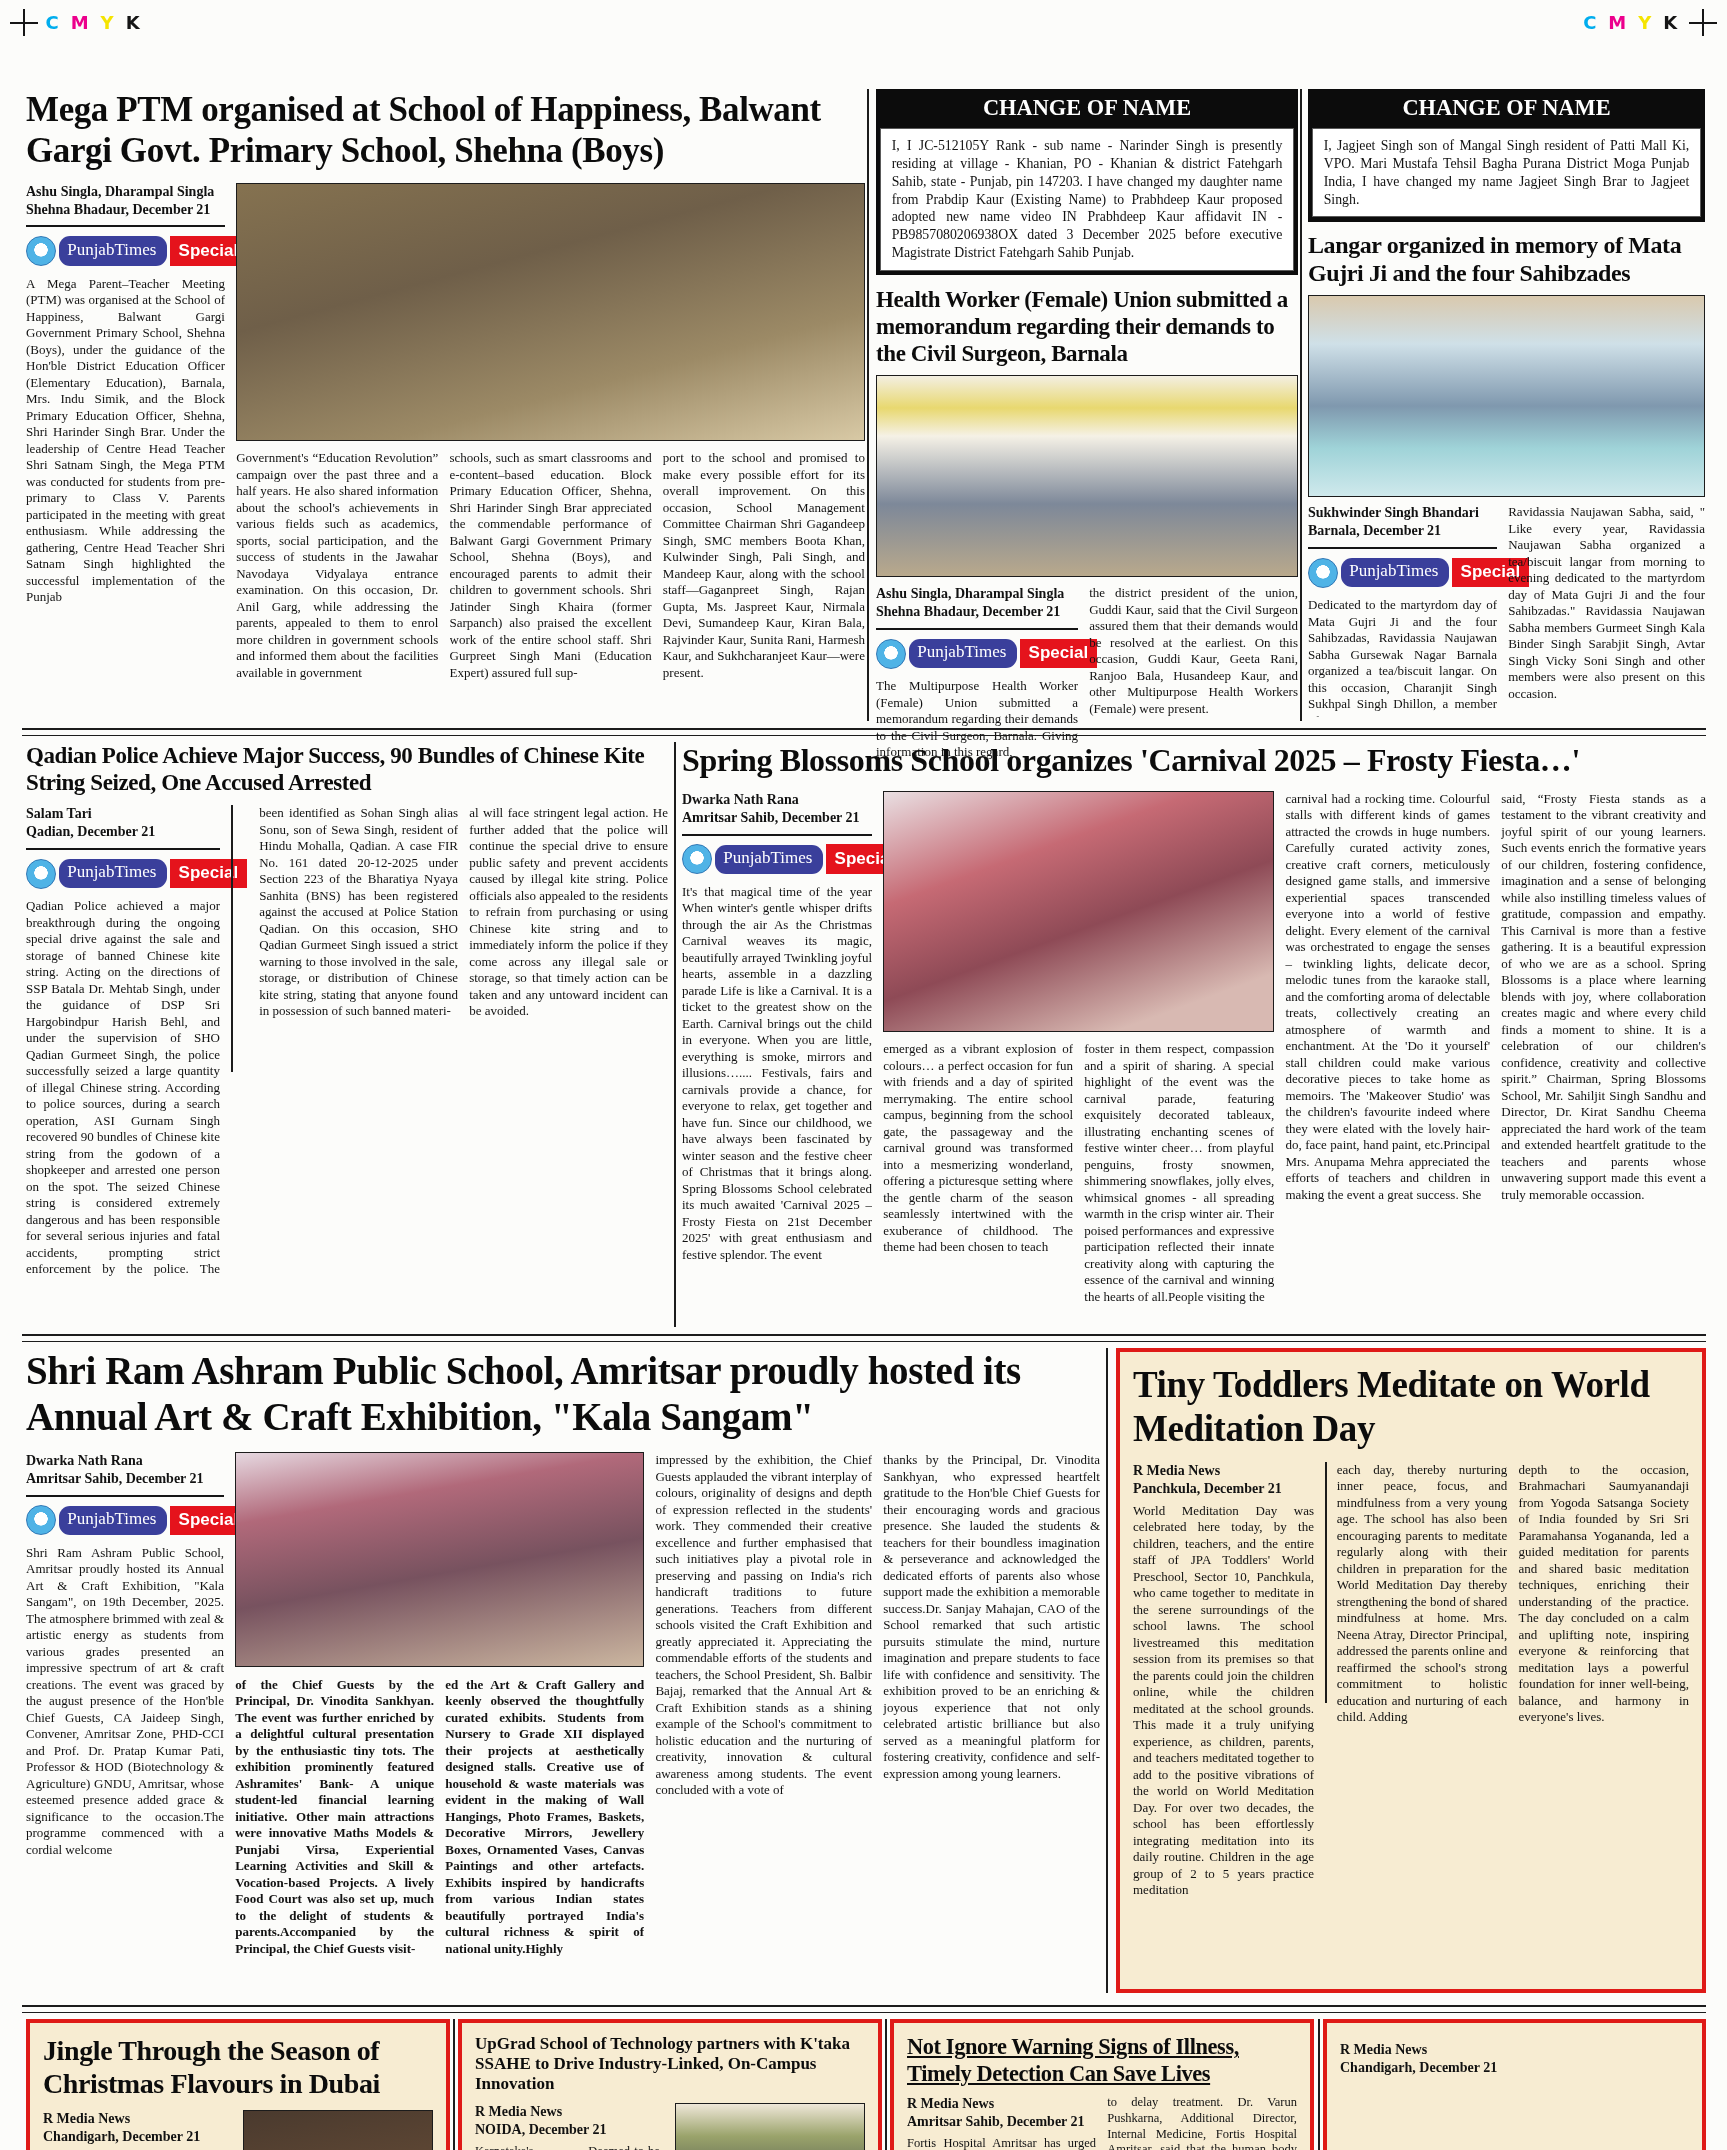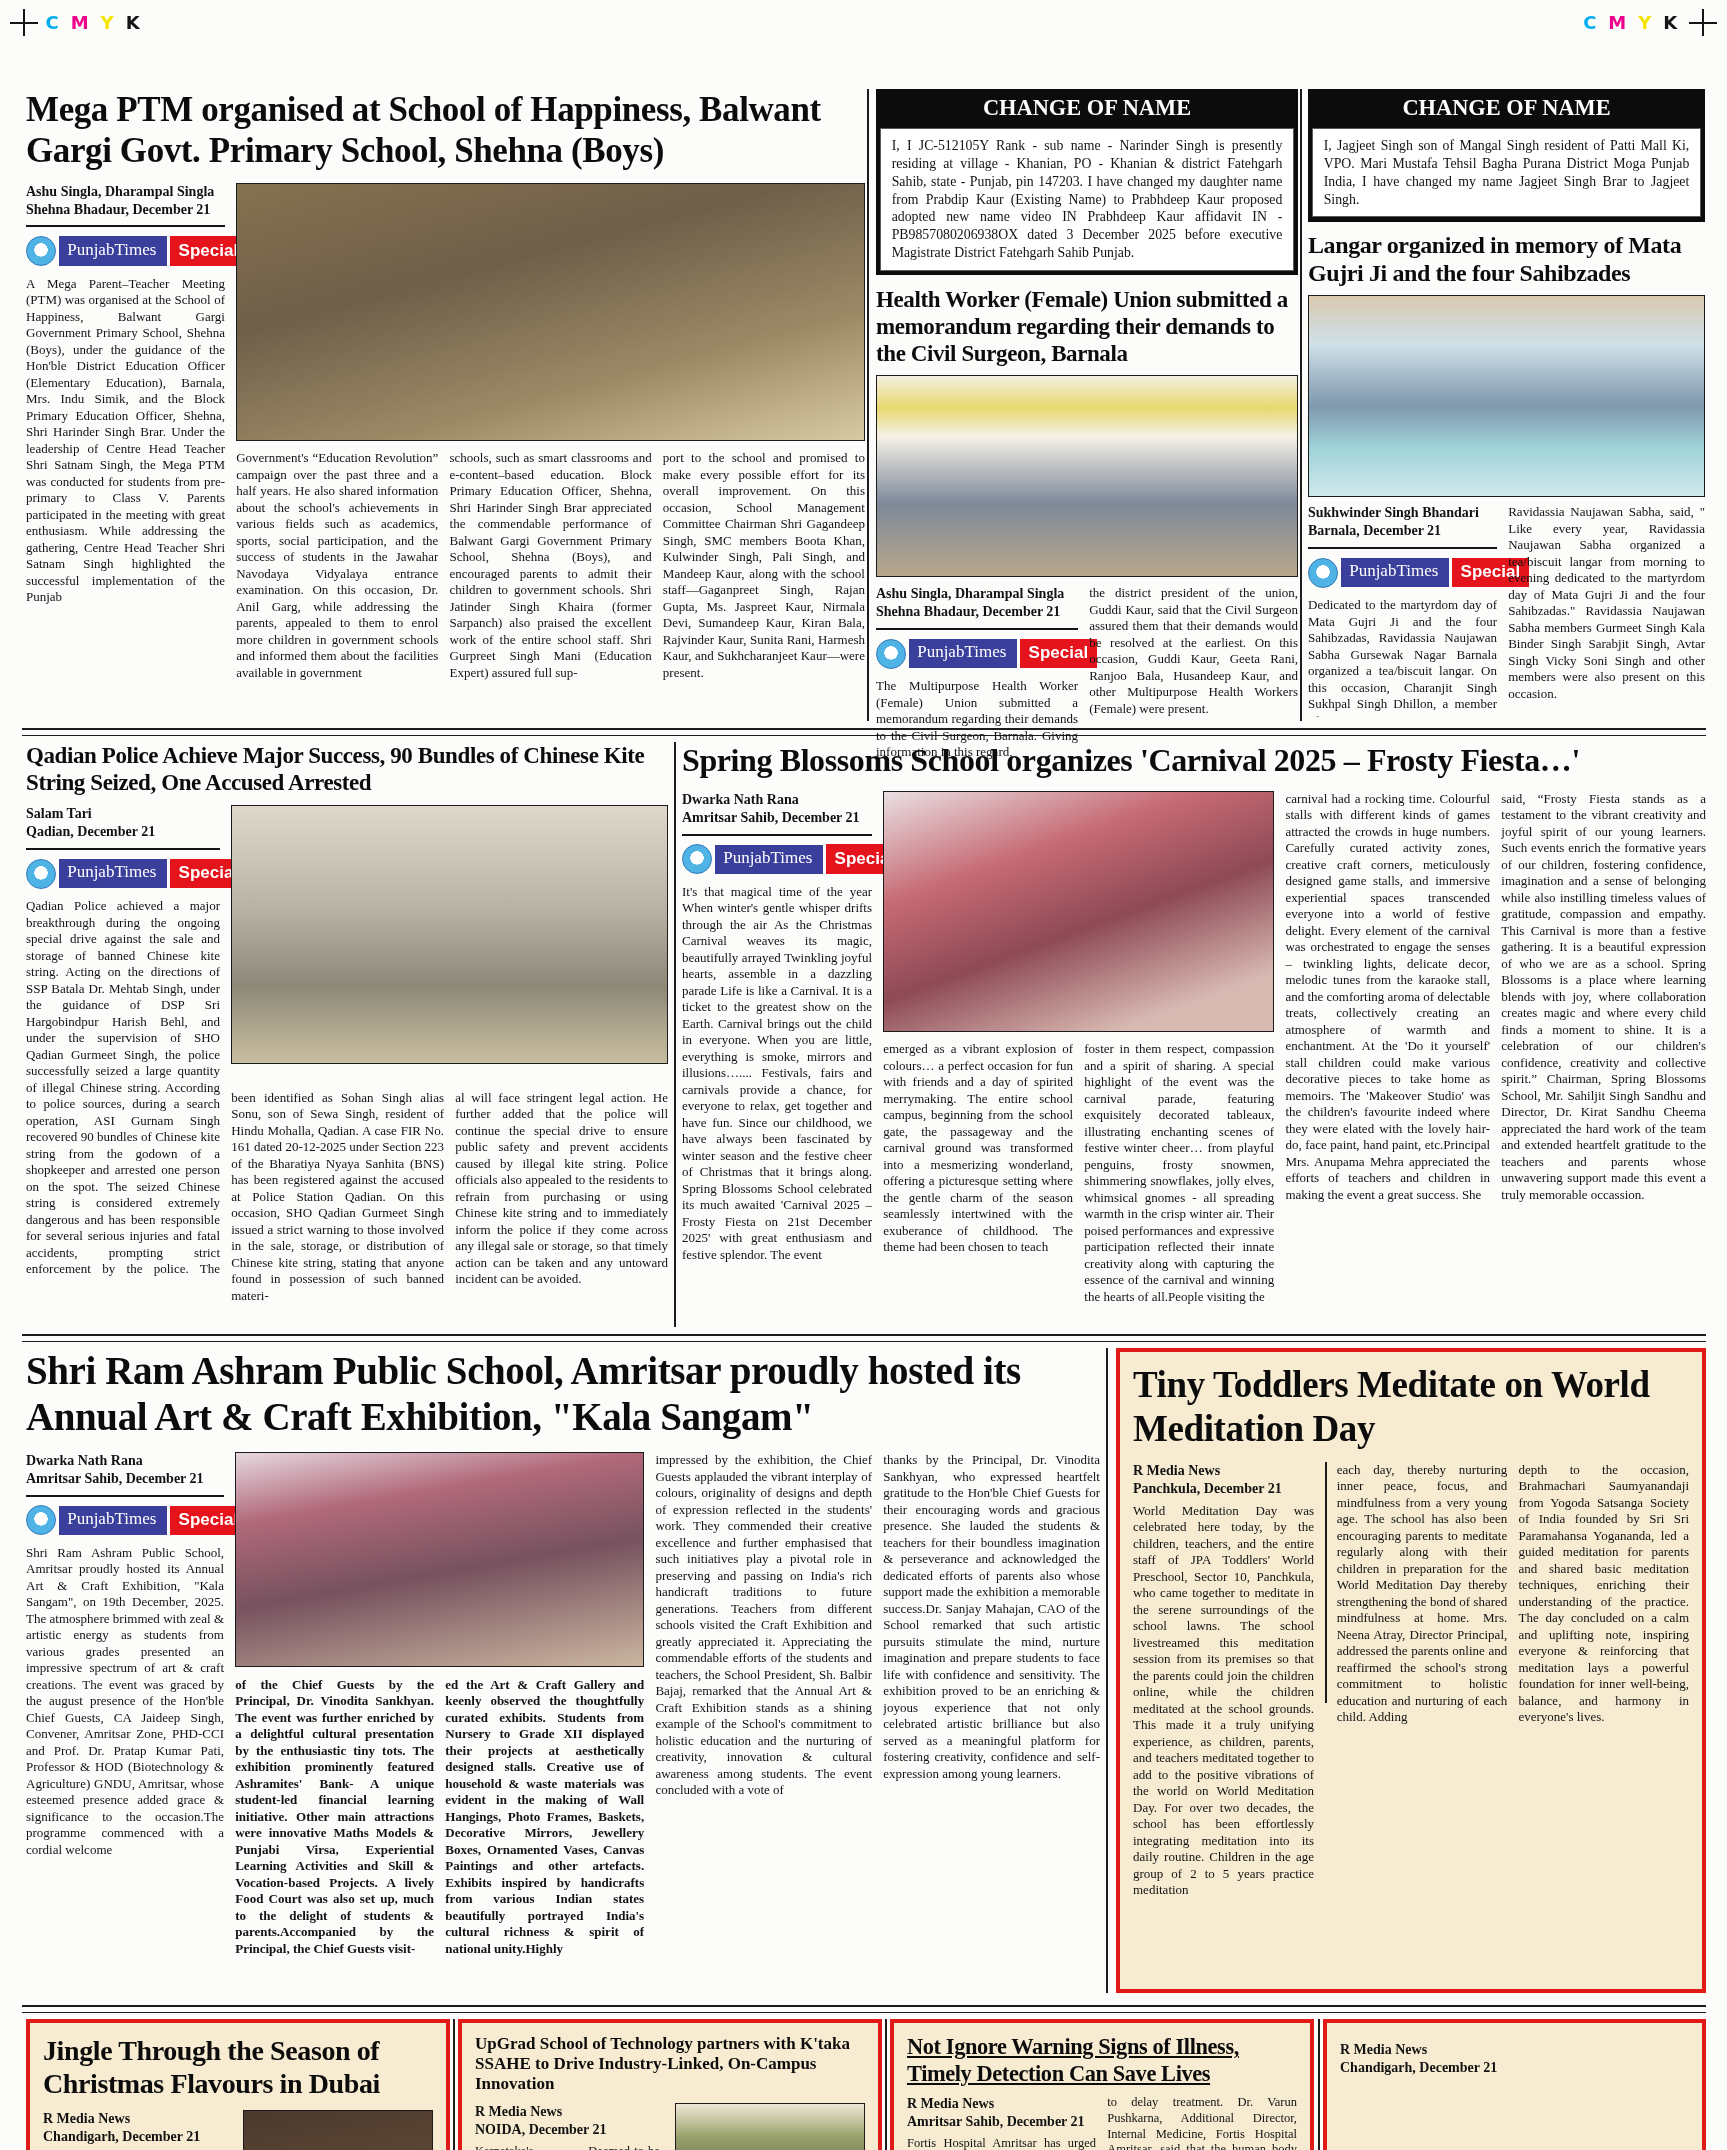--- a/index.html
+++ b/index.html
@@ -25,21 +25,21 @@
   .sep{position:absolute;left:21.5px;width:1684px;height:5.2px;border-top:2.2px solid #1c1c1c;border-bottom:1.3px solid #1c1c1c;}
   .vrule{position:absolute;width:1.7px;background:#1c1c1c;}
 
   
   .art{position:absolute;}
   .hl{font-weight:bold;line-height:1.18;letter-spacing:-0.4px;color:#0c0c0c;}
   .byline{font-weight:bold;font-size:14px;line-height:1.28;padding-bottom:6.9px;border-bottom:2.2px solid #151515;margin-bottom:8.6px;}
   .byline .bl2{font-weight:bold;}
   .badge{display:flex;align-items:center;margin:1.7px 0 9.5px 0;}
   .badge-logo{width:30px;height:30px;border-radius:50%;flex:none;background:radial-gradient(circle at 50% 46%,#ffffff 0 6.5px,#4fb3e6 6.9px 100%);border:1.7px solid #2f77b5;box-sizing:border-box;}
-  .badge-brand{background:#3a3f9b;color:#fff;font-size:17px;padding:3.4px 10.3px 6px 8.6px;margin-left:2.6px;}
+  .badge-brand{background:#3a3f9b;color:#fff;font-size:17px;padding:3.4px 10.3px 6px 8.6px;margin-left:2.6px;border-radius:11px;}
   .badge-tag{background:#e5131c;color:#fff;font-weight:bold;font-size:17px;padding:4.3px 8.6px 5.2px 8.6px;font-family:"Liberation Sans",sans-serif;margin-left:3.4px;}
   .cols{display:flex;gap:11.2px;}
   .colT{font-size:13px;line-height:1.27;text-align:justify;overflow:hidden;}
   .photo{border:1.3px solid #1c1c1c;box-sizing:border-box;}
 
   
   .con{background:#0c0c0c;border:0.9px solid #0c0c0c;}
   .con-title{color:#fff;text-align:center;font-weight:bold;font-size:22.4px;padding:5.2px 0 6.9px;}
   .con-body{background:#fff;border:1.7px solid #5a5a5a;margin:0 3.4px 3.4px;padding:7.7px 10.3px;font-size:13.8px;line-height:1.3;text-align:justify;}
 
@@ -166,21 +166,21 @@
           <div>Salam Tari</div>
           <div class="bl2">Qadian, December 21</div>
         </div>
         <div class="badge">
           <span class="badge-logo"></span>
           <span class="badge-brand">PunjabTimes</span>
           <span class="badge-tag">Special</span>
         </div>
         <div class="colT" style="height:379px;">Qadian Police achieved a major breakthrough during the ongoing special drive against the sale and storage of banned Chinese kite string. Acting on the directions of SSP Batala Dr. Mehtab Singh, under the guidance of DSP Sri Hargobindpur Harish Behl, and under the supervision of SHO Qadian Gurmeet Singh, the police successfully seized a large quantity of illegal Chinese string. According to police sources, during a search operation, ASI Gurnam Singh recovered 90 bundles of Chinese kite string from the godown of a shopkeeper and arrested one person on the spot. The seized Chinese string is considered extremely dangerous and has been responsible for several serious injuries and fatal accidents, prompting strict enforcement by the police. The arrested accused has</div>
       </div>
-      <div style="flex:1;display:flex;flex-direction:column;gap:26px;">
+      <div style="flex:1;display:flex;gap:26px;">
         <div class="photo ph-d" style="height:267px;"></div>
         <div class="cols" style="flex:1;">
           <div class="colT" style="flex:1;">been identified as Sohan Singh alias Sonu, son of Sewa Singh, resident of Hindu Mohalla, Qadian. A case FIR No. 161 dated 20-12-2025 under Section 223 of the Bharatiya Nyaya Sanhita (BNS) has been registered against the accused at Police Station Qadian. On this occasion, SHO Qadian Gurmeet Singh issued a strict warning to those involved in the sale, storage, or distribution of Chinese kite string, stating that anyone found in possession of such banned materi-</div>
           <div class="colT" style="flex:1;">al will face stringent legal action. He further added that the police will continue the special drive to ensure public safety and prevent accidents caused by illegal kite string. Police officials also appealed to the residents to refrain from purchasing or using Chinese kite string and to immediately inform the police if they come across any illegal sale or storage, so that timely action can be taken and any untoward incident can be avoided.</div>
         </div>
       </div>
     </div>
   </div>
 
   <div class="vrule" style="left:674px;top:742px;height:585px;"></div>

